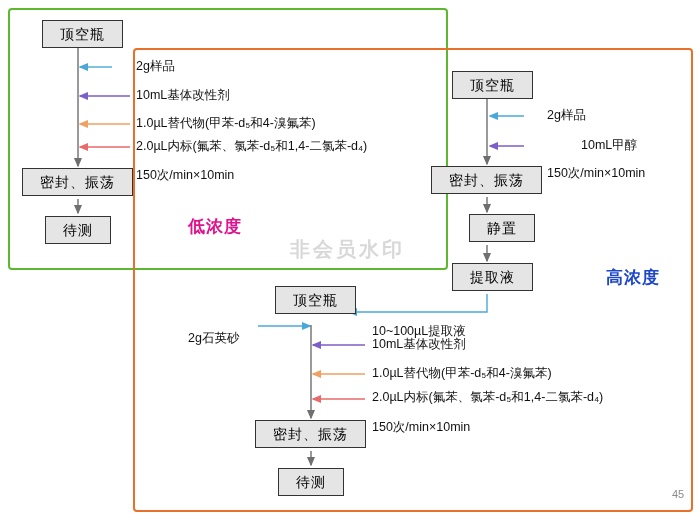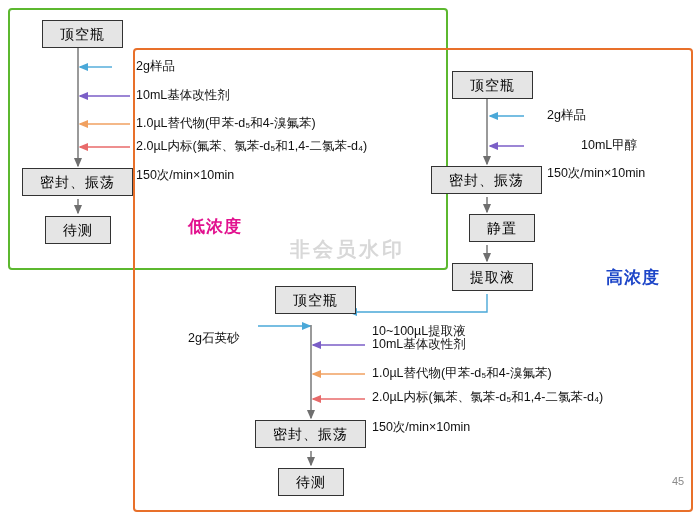--- a/index.html
+++ b/index.html
@@ -178,14 +178,14 @@
   <div class="label" style="left:547px; top:167px;">150次/min×10min</div>
   <div class="label" style="left:372px; top:305px;margin-top:20px;">10~100µL提取液</div>
   <div class="label" style="left:188px; top:332px;">2g石英砂</div>
   <div class="label" style="left:372px; top:338px;">10mL基体改性剂</div>
   <div class="label" style="left:372px; top:367px;">1.0µL替代物(甲苯-d₅和4-溴氟苯)</div>
   <div class="label" style="left:372px; top:391px;">2.0µL内标(氟苯、氯苯-d₅和1,4-二氯苯-d₄)</div>
   <div class="label" style="left:372px; top:421px;">150次/min×10min</div>
 
   <div class="title" id="title-high" style="left:582px; top:266px;margin-left:24px;">高浓度</div>
 
-  <div class="pagenum" style="left:672px; top:475px;">45</div>
+  <div class="pagenum" style="left:672px; top:488px;">45</div>
 </div>
 
 </body></html>

